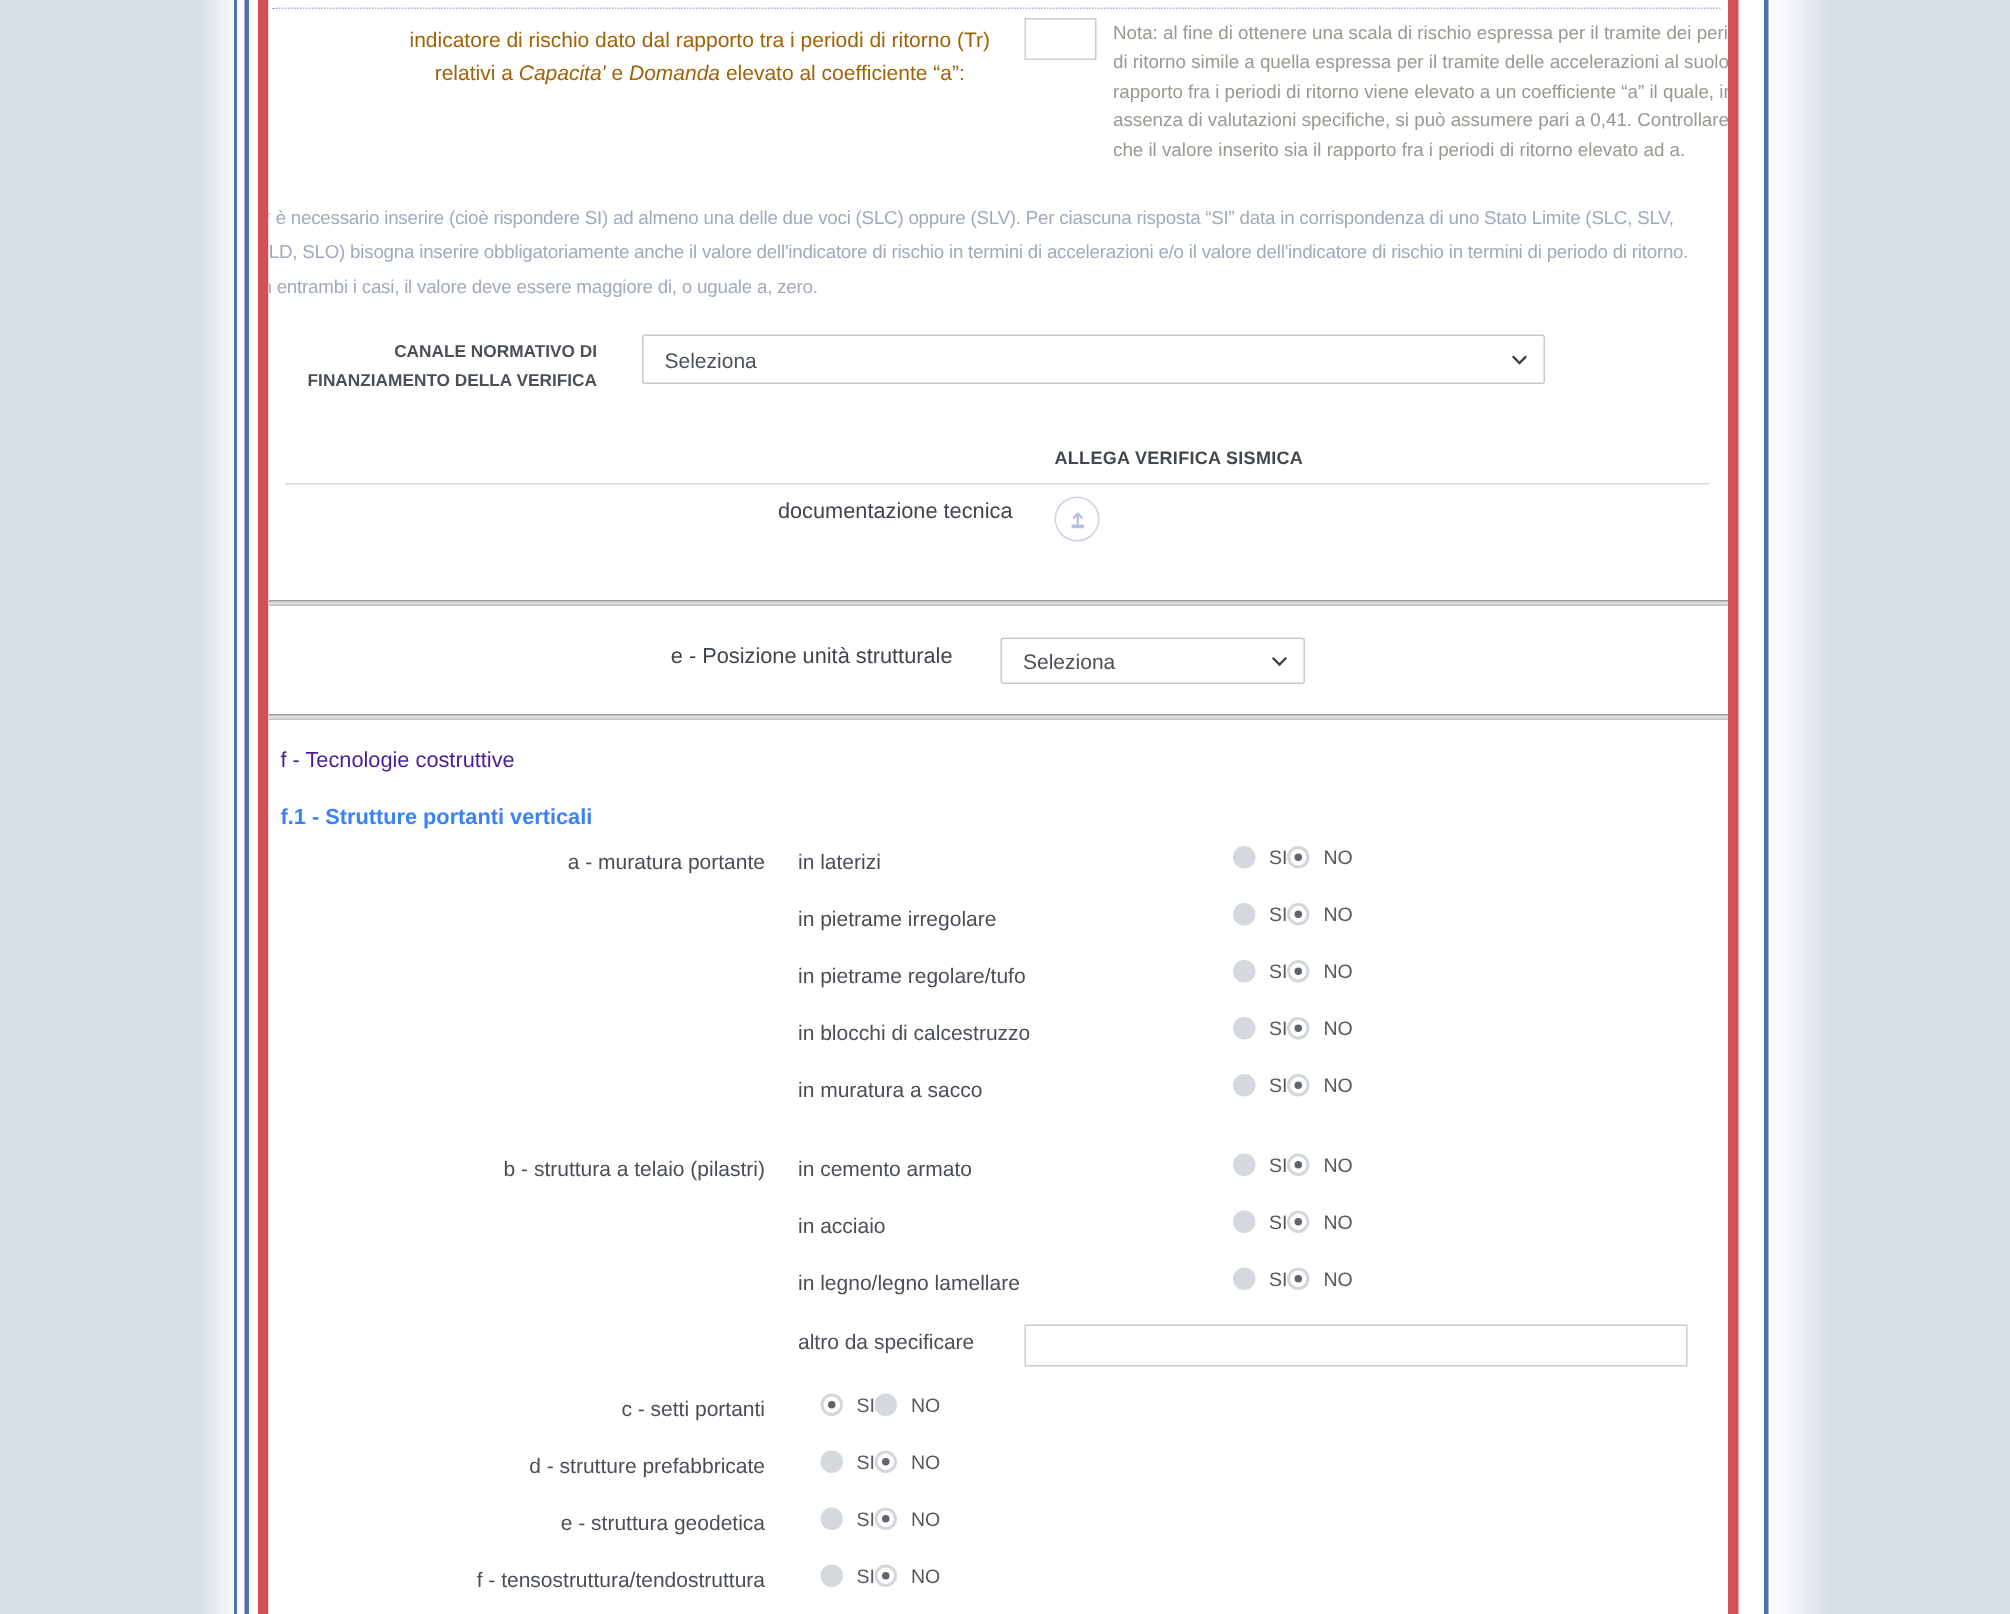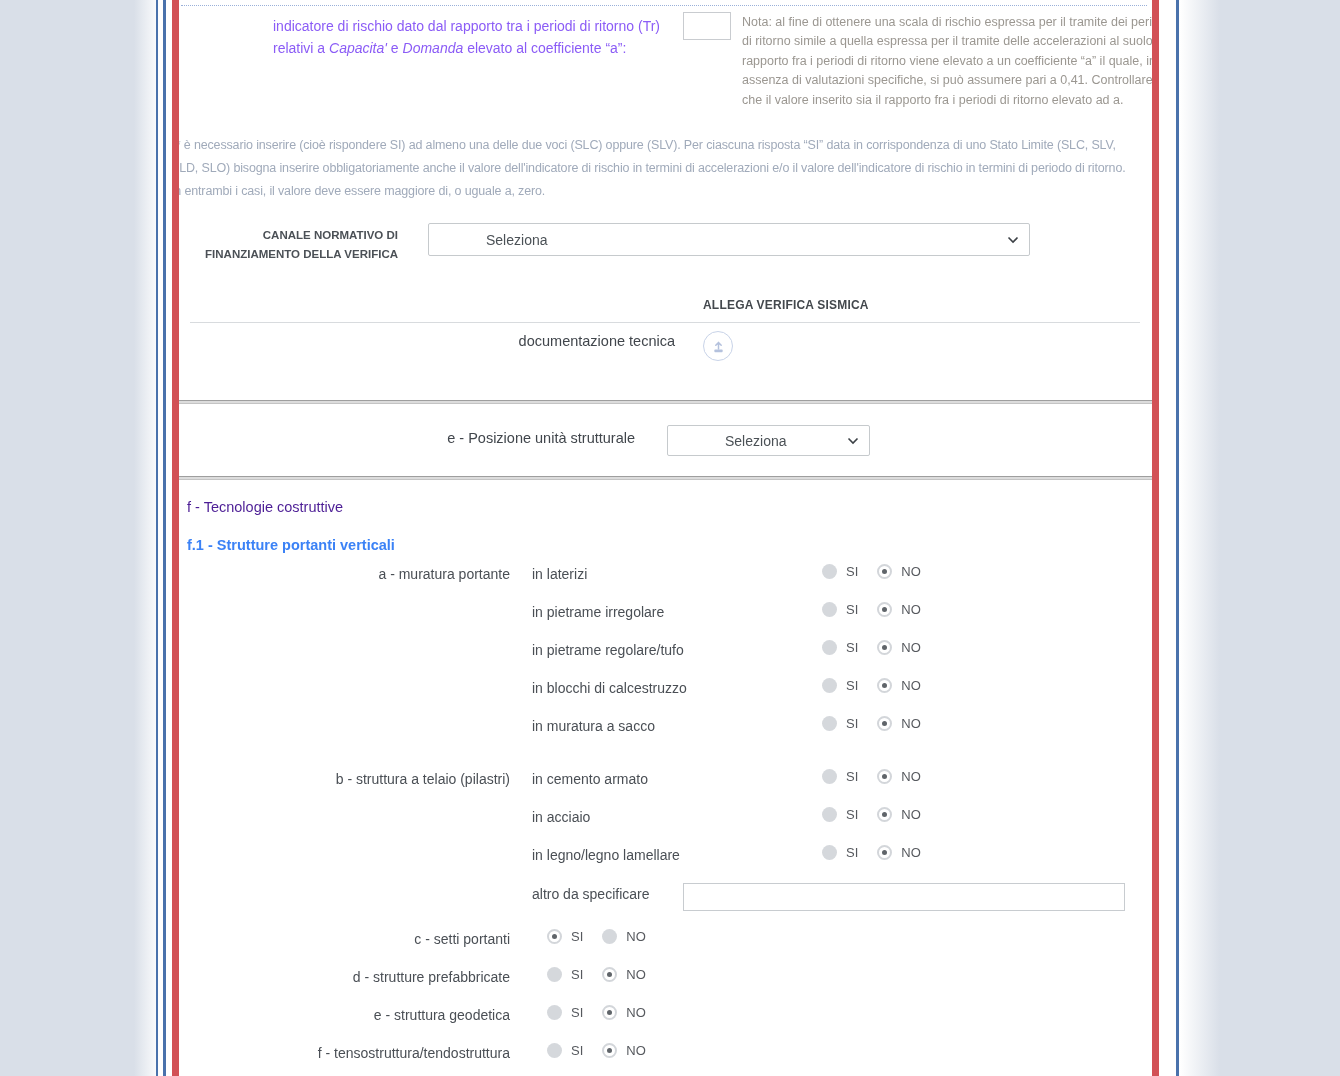--- a/index.html
+++ b/index.html
@@ -15,29 +15,29 @@
   .bl1 { left:156px; width:2px; }
   .bl2 { left:163px; width:3px; }
   .redl{ left:172px; width:7px; }
   .redr{ left:1152px; width:7px; }
   .blr { left:1176px; width:3px; }
 
   .content { position:absolute; left:179px; top:0; width:973px; height:1076px; background:#fff; overflow:hidden; }
 
   .dotted { position:absolute; left:2px; top:5px; width:966px; border-top:1px dotted #9ab0d9; }
 
-  .risk-label { position:absolute; right:492px; top:15px; text-align:left; font-size:14px; line-height:22px; color:#8b5cf6; white-space:nowrap; }
+  .risk-label { position:absolute; right:492px; top:15px; text-align:center; font-size:14px; line-height:22px; color:#a16207; white-space:nowrap; }
   .risk-label i { font-style:italic; }
   .risk-input { position:absolute; left:504px; top:12px; width:48px; height:28px; border:1px solid #c9ccd0; background:#fff; font-size:14px; padding:0 5px; color:#41464c; }
   .risk-note { position:absolute; left:563px; top:13px; width:428px; font-size:12.5px; line-height:19.4px; color:#9b9791; }
 
   .footnote { position:absolute; left:-8px; top:134px; width:967px; font-size:12.5px; line-height:23px; letter-spacing:-0.15px; color:#a0aaba; }
 
   .canale-label { position:absolute; right:754px; top:226px; text-align:right; font-size:11.5px; line-height:19px; color:#4b5056; white-space:nowrap;font-weight:bold; }
-  .sel { position:absolute; border:1px solid #c6cacd; border-radius:2px; background:#fff; display:flex; align-items:center; font-size:14px; color:#4b5156; cursor:default;padding-left:43px; }
+  .sel { position:absolute; border:1px solid #c6cacd; border-radius:2px; background:#fff; display:flex; align-items:center; font-size:14px; color:#4b5156; cursor:default; }
   .sel .stext { padding-left:14px; flex:1; }
   .sel svg { margin-right:10px; flex:none; }
   .sel-canale { left:249px; top:223px; width:602px; height:33px; }
   .sel-pos    { left:488px; top:425px; width:203px; height:31px; }
 
   .allega-header { position:absolute; left:524px; top:298px; font-size:12px; font-weight:600; color:#43484d; letter-spacing:.2px; }
   .thinline { position:absolute; left:11px; top:322px; width:950px; border-top:1px solid #d8dbde; }
   .doc-label { position:absolute; right:477px; top:333px; font-size:14.5px; color:#41464c; white-space:nowrap;margin-left:40px; }
   .upload-btn { position:absolute; left:524px; top:331px; width:30px; height:30px; border:1px solid #c8d3e8; border-radius:50%; background:#fff; display:flex; align-items:center; justify-content:center; cursor:pointer; }
 
@@ -45,21 +45,21 @@
   .div1 { top:400px; } .div2 { top:476px; }
 
   .pos-label { position:absolute; right:517px; top:430px; font-size:14.5px; color:#41464c; white-space:nowrap; }
 
   .sec-label { position:absolute; left:8px; top:499px; font-size:14.5px; color:#4c1d95; }
   .sub-head  { position:absolute; left:8px; top:537px; font-size:14.5px; font-weight:bold; color:#3b82f6; }
 
   .rrow { position:absolute; left:0; width:973px; height:20px; font-size:14px; color:#4a4f55;margin-left:23px; }
   .glabel { position:absolute; right:665px; top:0; text-align:right; white-space:nowrap; }
   .slabel { position:absolute; left:330px; top:0; white-space:nowrap; }
-  .radios { position:absolute; top:-2px; display:flex; gap:19px; }
+  .radios { position:absolute; top:-2px; display:flex; }
   .rad-a { left:620px; } .rad-b { left:345px; }
   .opt { display:flex; align-items:center; gap:9px; cursor:pointer; }
   .rb { width:15px; height:15px; border-radius:50%; background:#d5d8dc; position:relative; flex:none; }
   .opt.on .rb { background:#fff; border:2px solid #d3d6da; }
   .opt.on .rb::after { content:""; position:absolute; left:50%; top:50%; width:5px; height:5px; margin:-2.5px 0 0 -2.5px; border-radius:50%; background:#60656a; }
   .rl { font-size:13px; color:#56595e; }
 
   .altro-input { position:absolute; left:504px; top:883px; width:442px; height:28px; border:1px solid #c8ccd0; background:#fff; font-size:14px; padding:0 8px; color:#41464c; }
 </style>
 </head>

